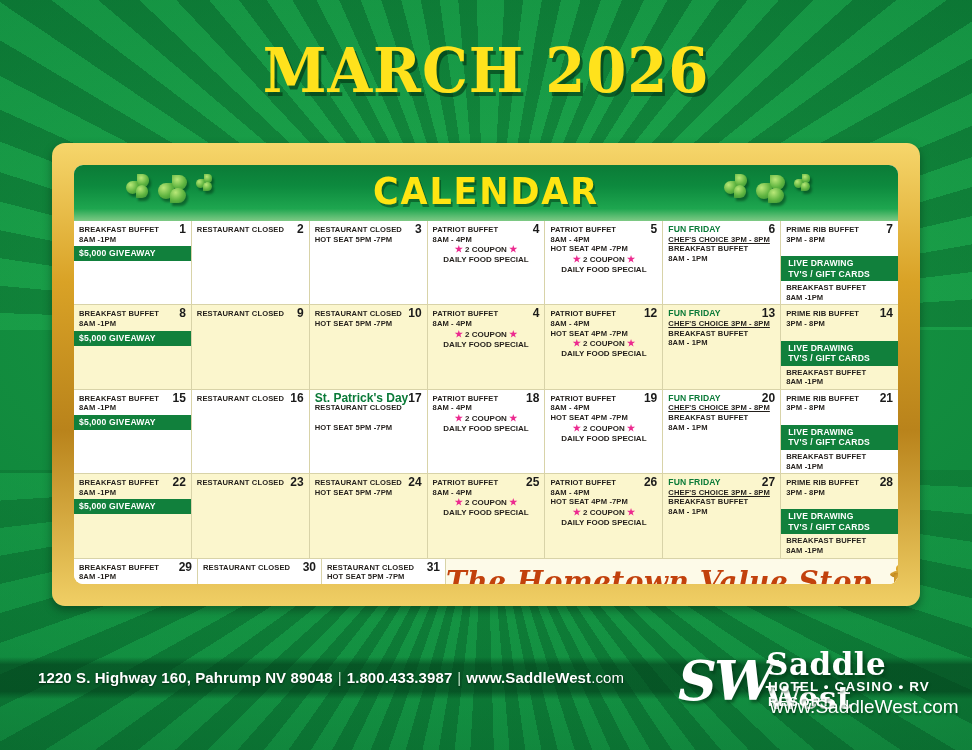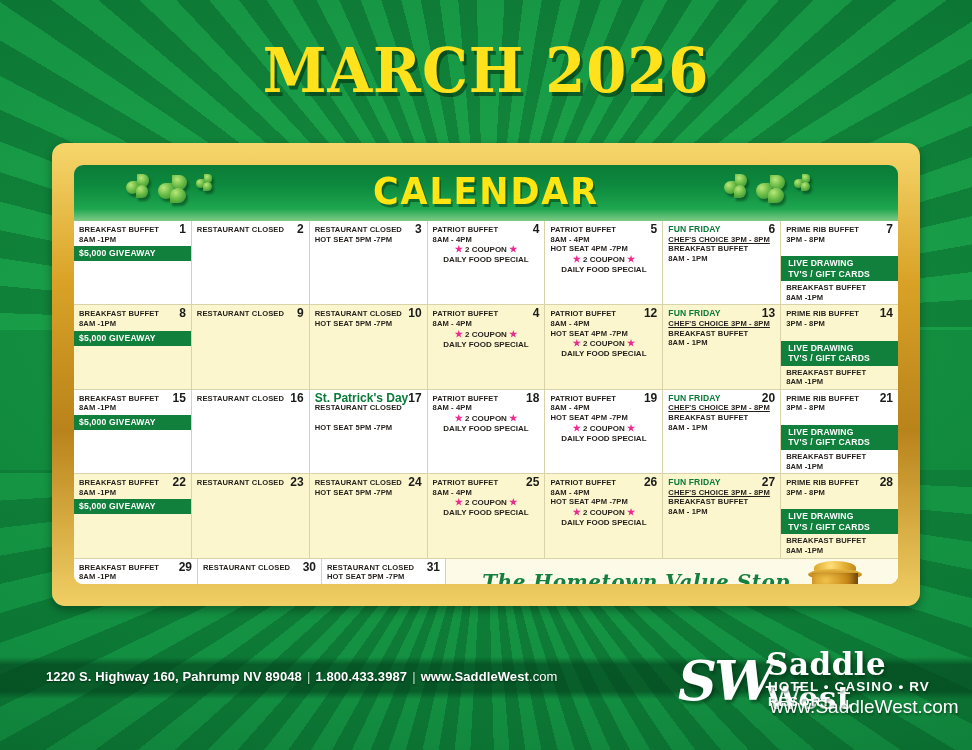--- a/index.html
+++ b/index.html
@@ -161,21 +161,21 @@
   
   .slogan-cell {
     flex: 4 1 0; position: relative;
     background: #fdfae8;
     display: flex; align-items: center; justify-content: center;
     overflow: hidden;
   }
   .slogan {
     font-family: "DejaVu Serif", serif;
     font-style: italic; font-weight: bold;
-    font-size: 20px; color: #15803d;
+    font-size: 28px; color: #c2410c;
     letter-spacing: .5px;
     white-space: nowrap;
     margin-right: 18px;
   }
   .pot { position: relative; width: 54px; height: 46px; }
   .pot-body {
     position: absolute; left: 4px; top: 14px; width: 46px; height: 30px;
     border-radius: 0 0 22px 22px / 0 0 20px 20px;
     background: radial-gradient(ellipse at 30% 25%, #f0c24a, #c98b1b 45%, #8a5a10 85%);
     box-shadow: inset -4px -3px 6px rgba(60,30,0,.5);
@@ -200,26 +200,25 @@
   .coin-r2 { right: 2px;  bottom: 8px;  width: 17px; height: 8px; }
   .coin-r3 { right: 10px; bottom: 13px; width: 12px; height: 6px; }
 
   
   .footbar {
     position: absolute; left: 0; top: 657px; width: 972px; height: 42px;
     background: linear-gradient(180deg, rgba(3,64,28,.0) 0%, rgba(3,64,28,.62) 18%, rgba(3,64,28,.62) 82%, rgba(3,64,28,0) 100%);
   }
   .footaddr {
     position: absolute; left: 38px; top: 669px;
-    font-size: 13px; font-weight: bold; color: #ffffff;
+    font-size: 15px; font-weight: bold; color: #ffffff;
     letter-spacing: .1px;
     font-family: "Liberation Sans", sans-serif;
     white-space: nowrap;
     text-shadow: 0 1px 2px rgba(0,0,0,.5);
-    margin-left: 8px;
   }
   .footaddr .sep { color: #bfe4c8; font-weight: normal; margin: 0 5px; }
   .footaddr .light { font-weight: normal; }
 
   
   .logo { position: absolute; left: 678px; top: 645px; width: 284px; height: 86px; color: #fff; }
   .sw {
     position: absolute; left: 0; top: 8px;
     font-family: "DejaVu Serif", serif;
     font-style: italic; font-weight: bold;

